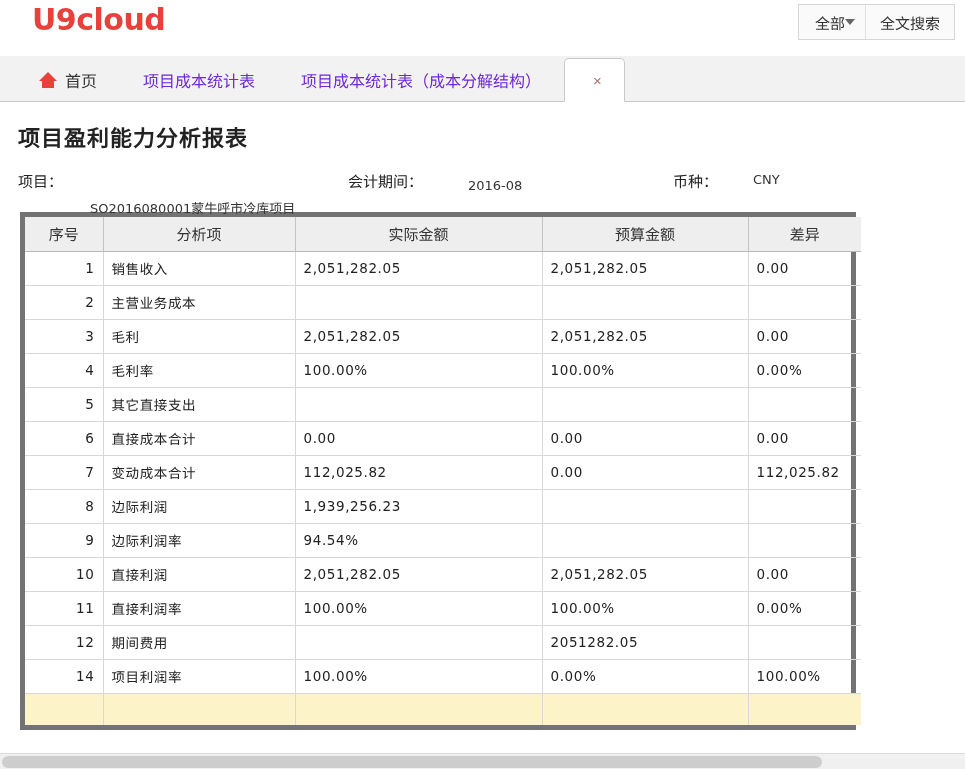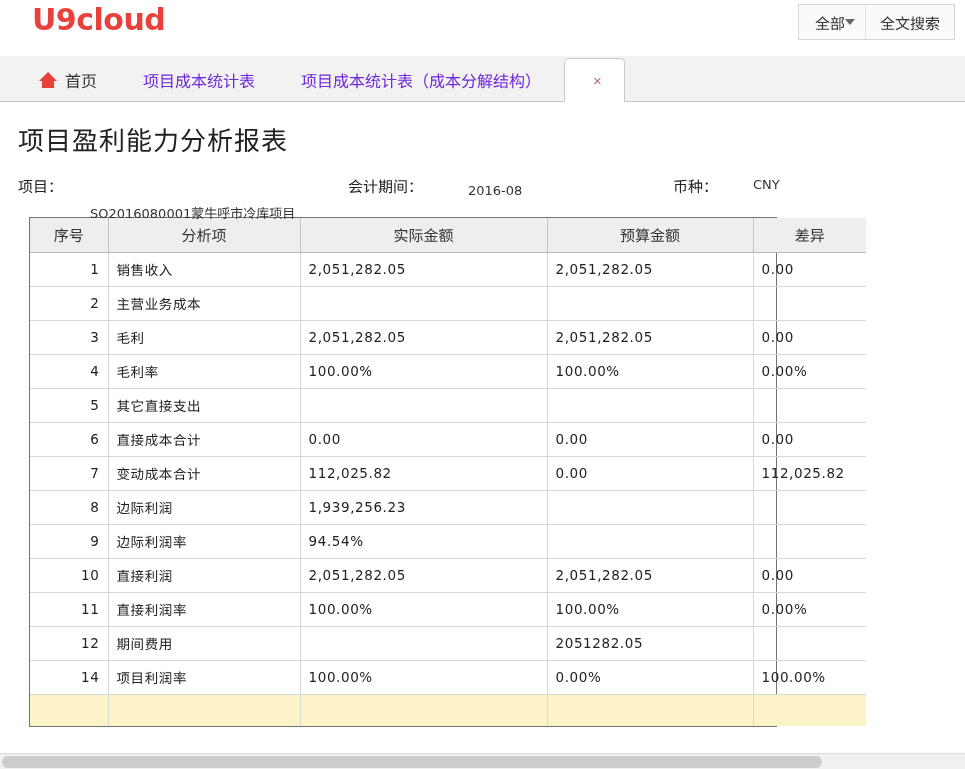--- a/index.html
+++ b/index.html
@@ -129,22 +129,22 @@
   }
 
   
   .report {
     position: relative;
     padding: 18px 0 0 0;
     background: #ffffff;
     height: 667px;
   }
   .report-title {
-    font-size: 26px;
-    font-weight: normal;
+    font-size: 22px;
+    font-weight: bold;
     color: #222;
     margin: 0 0 14px 18px;
     letter-spacing: 1px;
   }
   .meta-row {
     position: relative;
     height: 40px;
     margin-left: 18px;
     font-size: 14px;
     color: #333;
@@ -162,23 +162,23 @@
   }
   .m-proj-label  { left: 0px;   top: 4px; }
   .m-proj-value  { left: 72px;  top: 8px; margin-top: 24px; }
   .m-per-label   { left: 330px; top: 4px; }
   .m-per-value   { left: 450px; top: 12px; }
   .m-cur-label   { left: 655px; top: 4px; }
   .m-cur-value   { left: 735px; top: 6px; }
 
   
   .tbl-wrap {
-    margin: 6px 0 0 29px;
-    width: 748px;
-    border: 1px solid #737373;
+    margin: 6px 0 0 20px;
+    width: 836px;
+    border: 5px solid #737373;
     background: #fff;
   }
   table.grid {
     border-collapse: collapse;
     width: 100%;
     table-layout: fixed;
   }
   table.grid th {
     background: #eeeeee;
     font-weight: normal;

